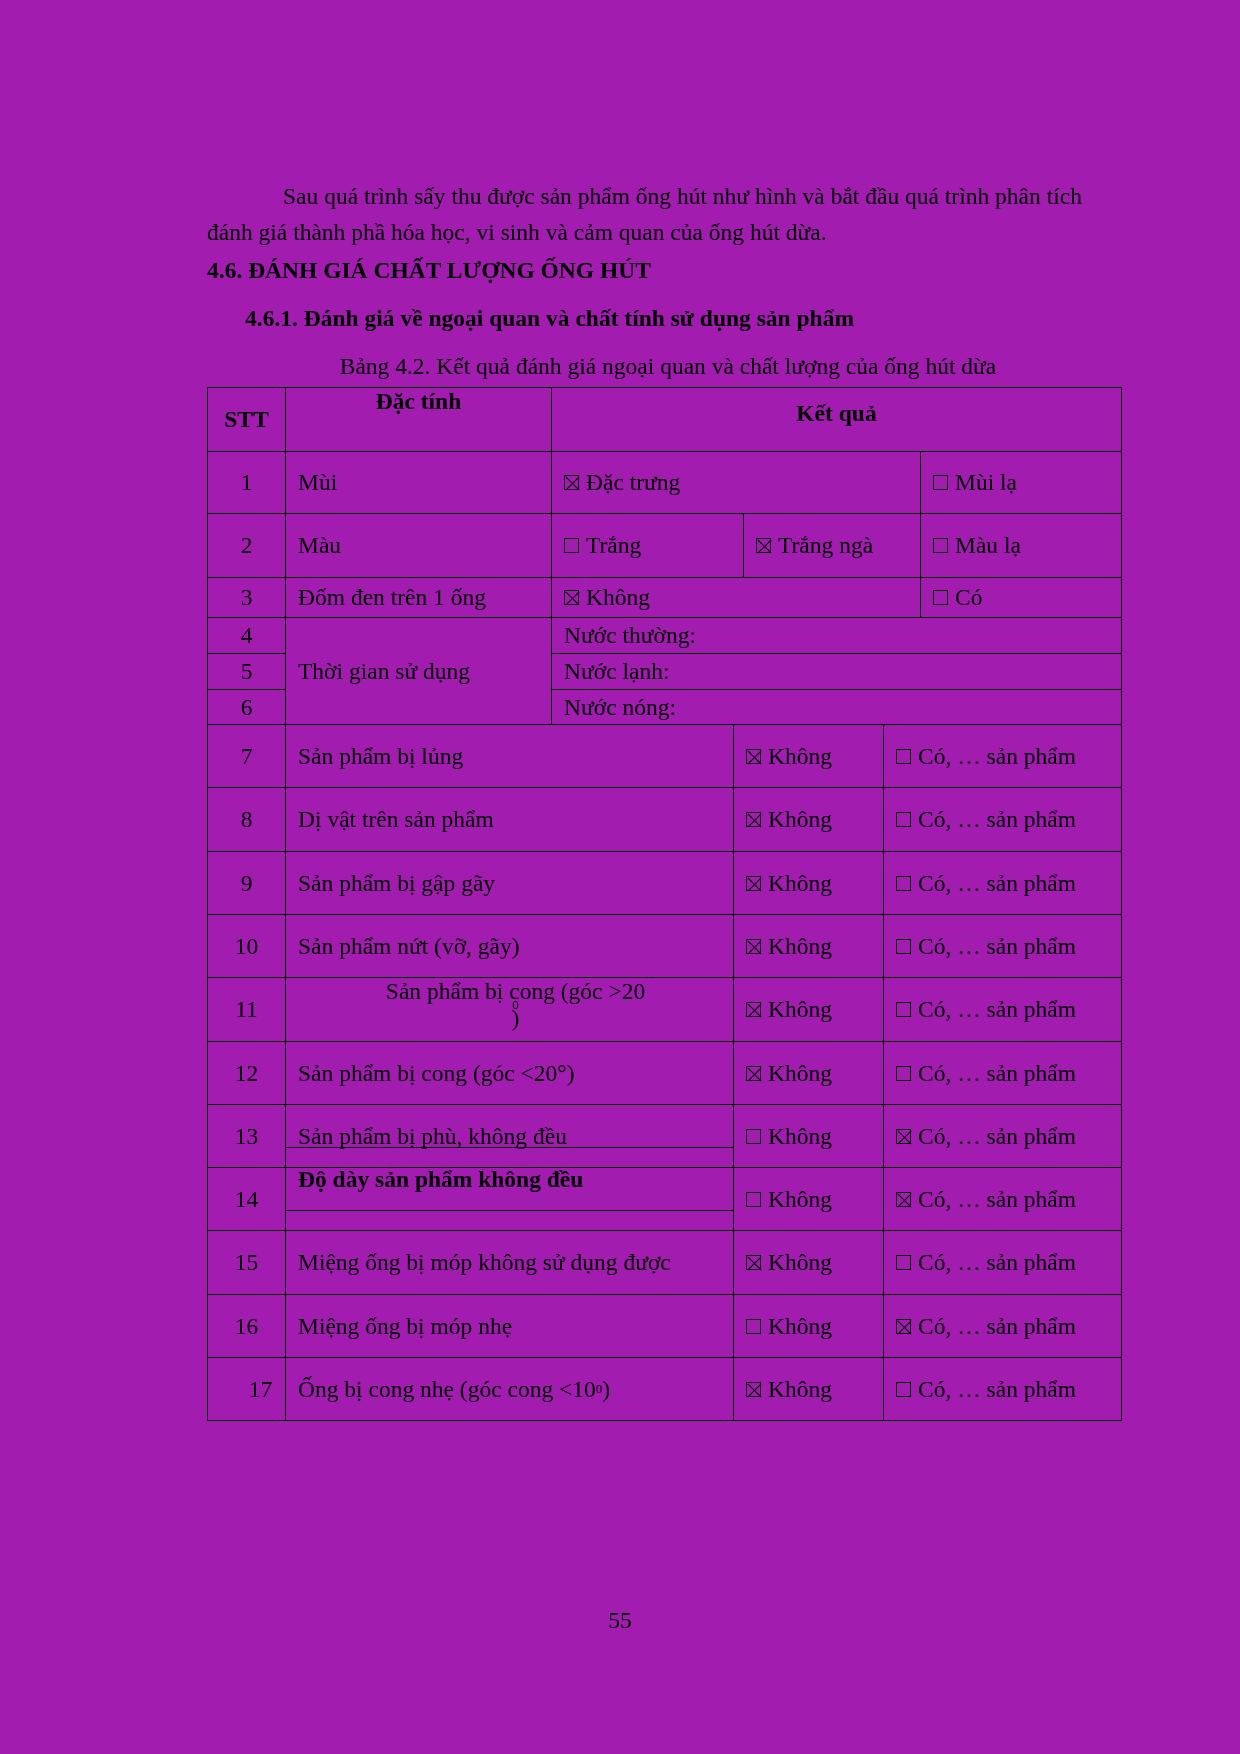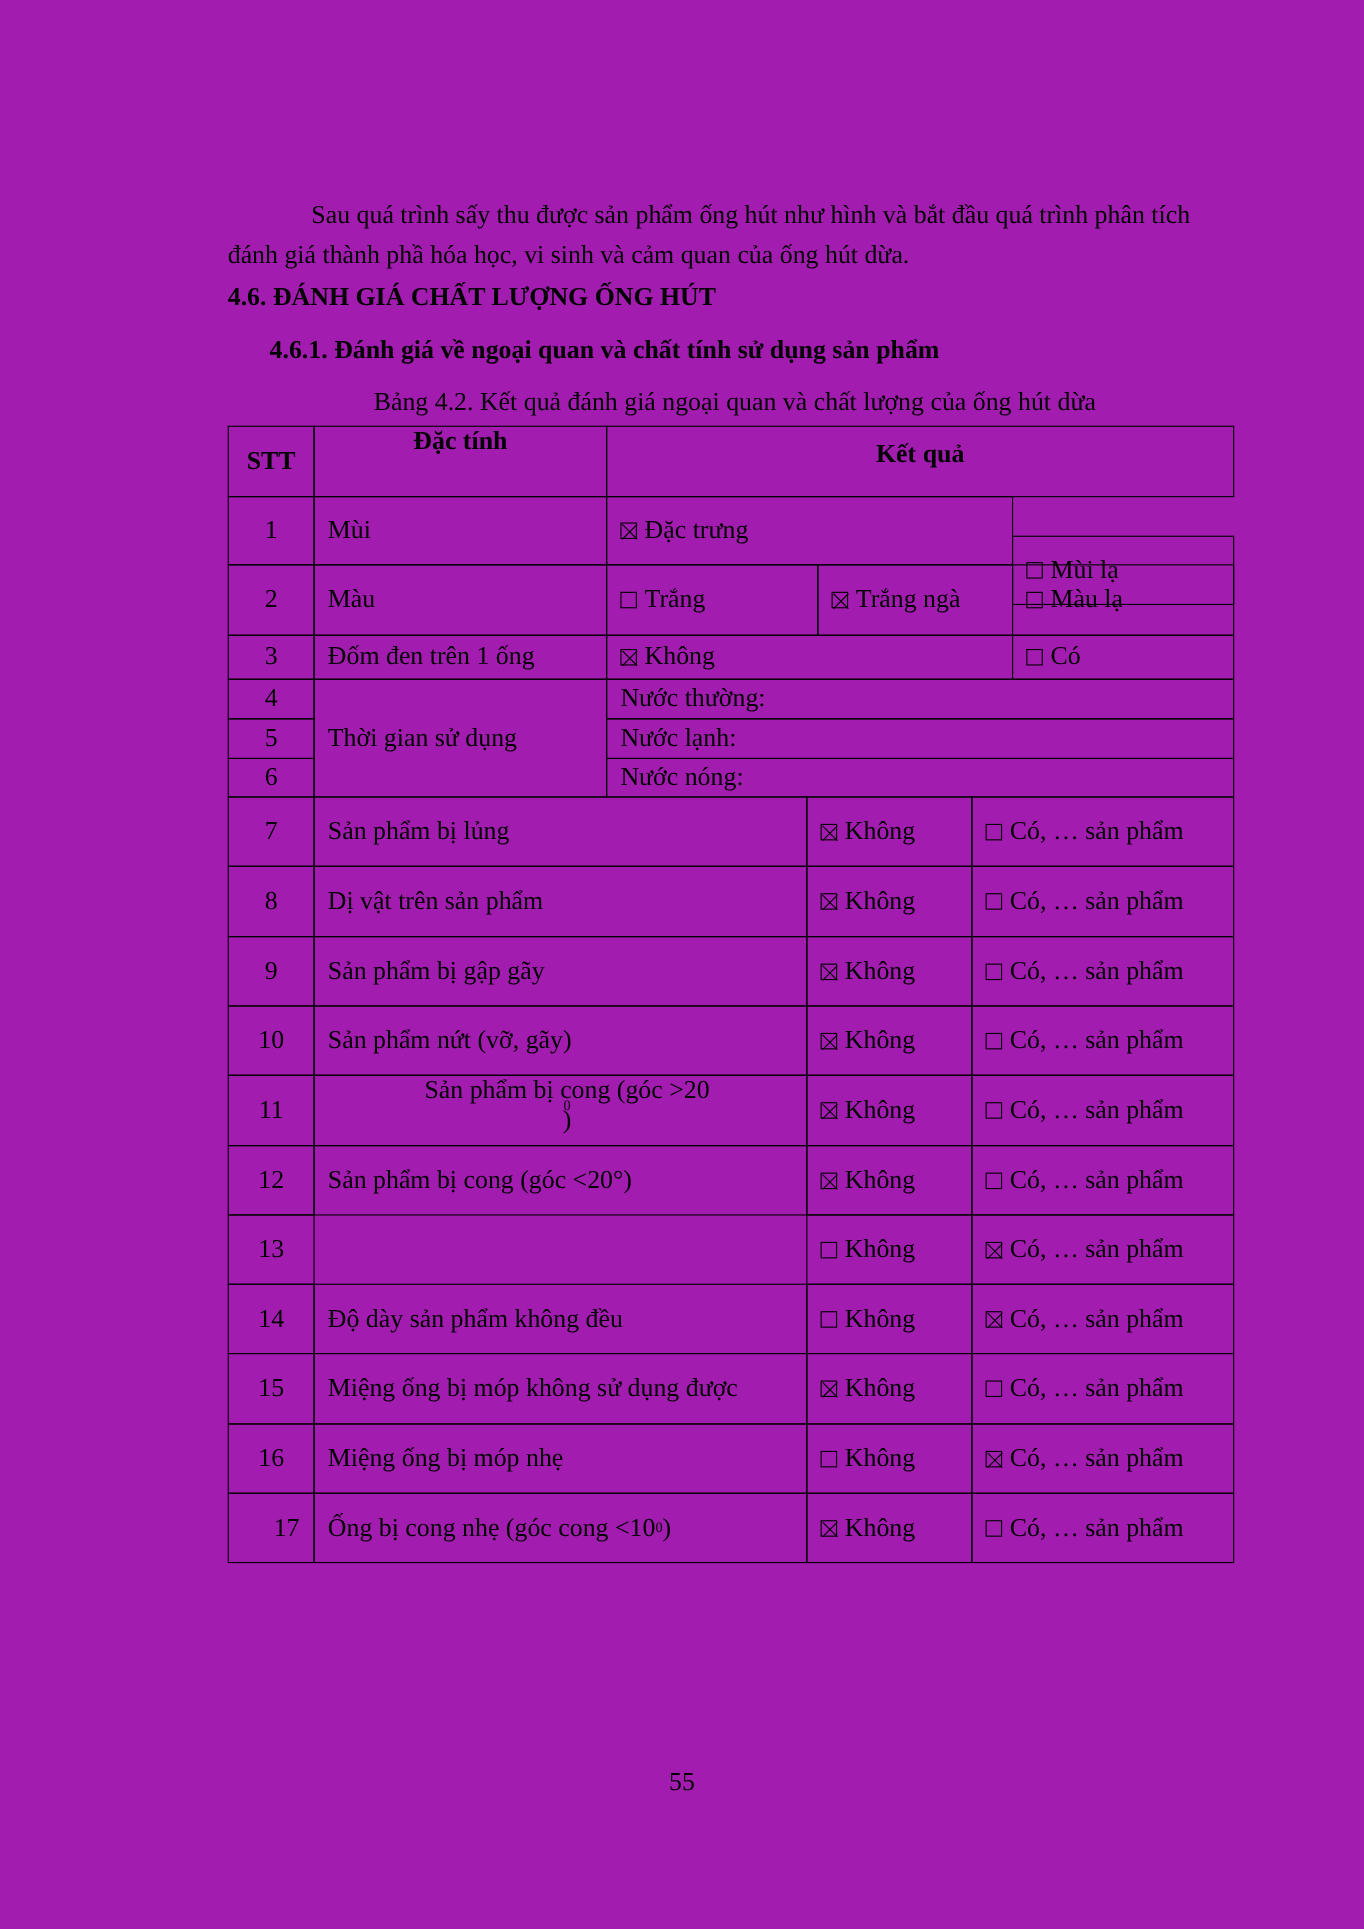--- a/index.html
+++ b/index.html
@@ -44,21 +44,21 @@
 
     <div class="cell c b" style="left:0;top:0;width:79px;height:65px;">STT</div>
     <div class="cell c b" style="left:78px;top:0;width:267px;height:65px;align-items:flex-start;">Đặc tính</div>
     <div class="cell c b" style="left:344px;top:0;width:571px;height:65px;align-items:flex-start;padding-top:12px;">Kết quả</div>
   <div class="cell c" style="left: 0px; top: 64px; width: 79px; height: 63px;">1</div>
       <div class="cell l" style="left: 78px; top: 64px; width: 267px; height: 63px;">Mùi</div>
       <div class="cell l" style="left: 344px; top: 64px; width: 370px; height: 63px;">
         <span class="box checked"></span>
         <span>Đặc trưng</span>
       </div>
-      <div class="cell l" style="left: 713px; top: 64px; width: 202px; height: 63px; margin-top: 36px;">
+      <div class="cell l" style="left: 713px; top: 64px; width: 202px; height: 63px;">
         <span class="box"></span>
         <span>Mùi lạ</span>
       </div>
       <div class="cell c" style="left: 0px; top: 126px; width: 79px; height: 65px;">2</div>
       <div class="cell l" style="left: 78px; top: 126px; width: 267px; height: 65px;">Màu</div>
       <div class="cell l" style="left: 344px; top: 126px; width: 193px; height: 65px;">
         <span class="box"></span>
         <span>Trắng</span>
       </div>
       <div class="cell l" style="left: 536px; top: 126px; width: 178px; height: 65px;">
@@ -154,30 +154,33 @@
       </div>
       <div class="cell l" style="left: 526px; top: 654px; width: 151px; height: 64px;">
         <span class="box checked"></span>
         <span>Không</span>
       </div>
       <div class="cell l" style="left: 676px; top: 654px; width: 239px; height: 64px;">
         <span class="box"></span>
         <span>Có, … sản phẩm</span>
       </div>
       <div class="cell c" style="left: 0px; top: 717px; width: 79px; height: 64px;">13</div>
+      <div class="cell l" style="left: 78px; top: 717px; width: 449px; height: 64px;">
+        <span>Sản phẩm bị phù, không đều</span>
+      </div>
       <div class="cell l" style="left: 526px; top: 717px; width: 151px; height: 64px;">
         <span class="box"></span>
         <span>Không</span>
       </div>
       <div class="cell l" style="left: 676px; top: 717px; width: 239px; height: 64px;">
         <span class="box checked"></span>
         <span>Có, … sản phẩm</span>
       </div>
       <div class="cell c" style="left: 0px; top: 780px; width: 79px; height: 64px;">14</div>
-      <div class="cell l" style="left: 78px; top: 780px; width: 449px; height: 64px;">
+      <div class="cell l" style="left: 78px; top: 760px; width: 449px; height: 64px; font-weight: bold;">
         <span>Độ dày sản phẩm không đều</span>
       </div>
       <div class="cell l" style="left: 526px; top: 780px; width: 151px; height: 64px;">
         <span class="box"></span>
         <span>Không</span>
       </div>
       <div class="cell l" style="left: 676px; top: 780px; width: 239px; height: 64px;">
         <span class="box checked"></span>
         <span>Có, … sản phẩm</span>
       </div>

